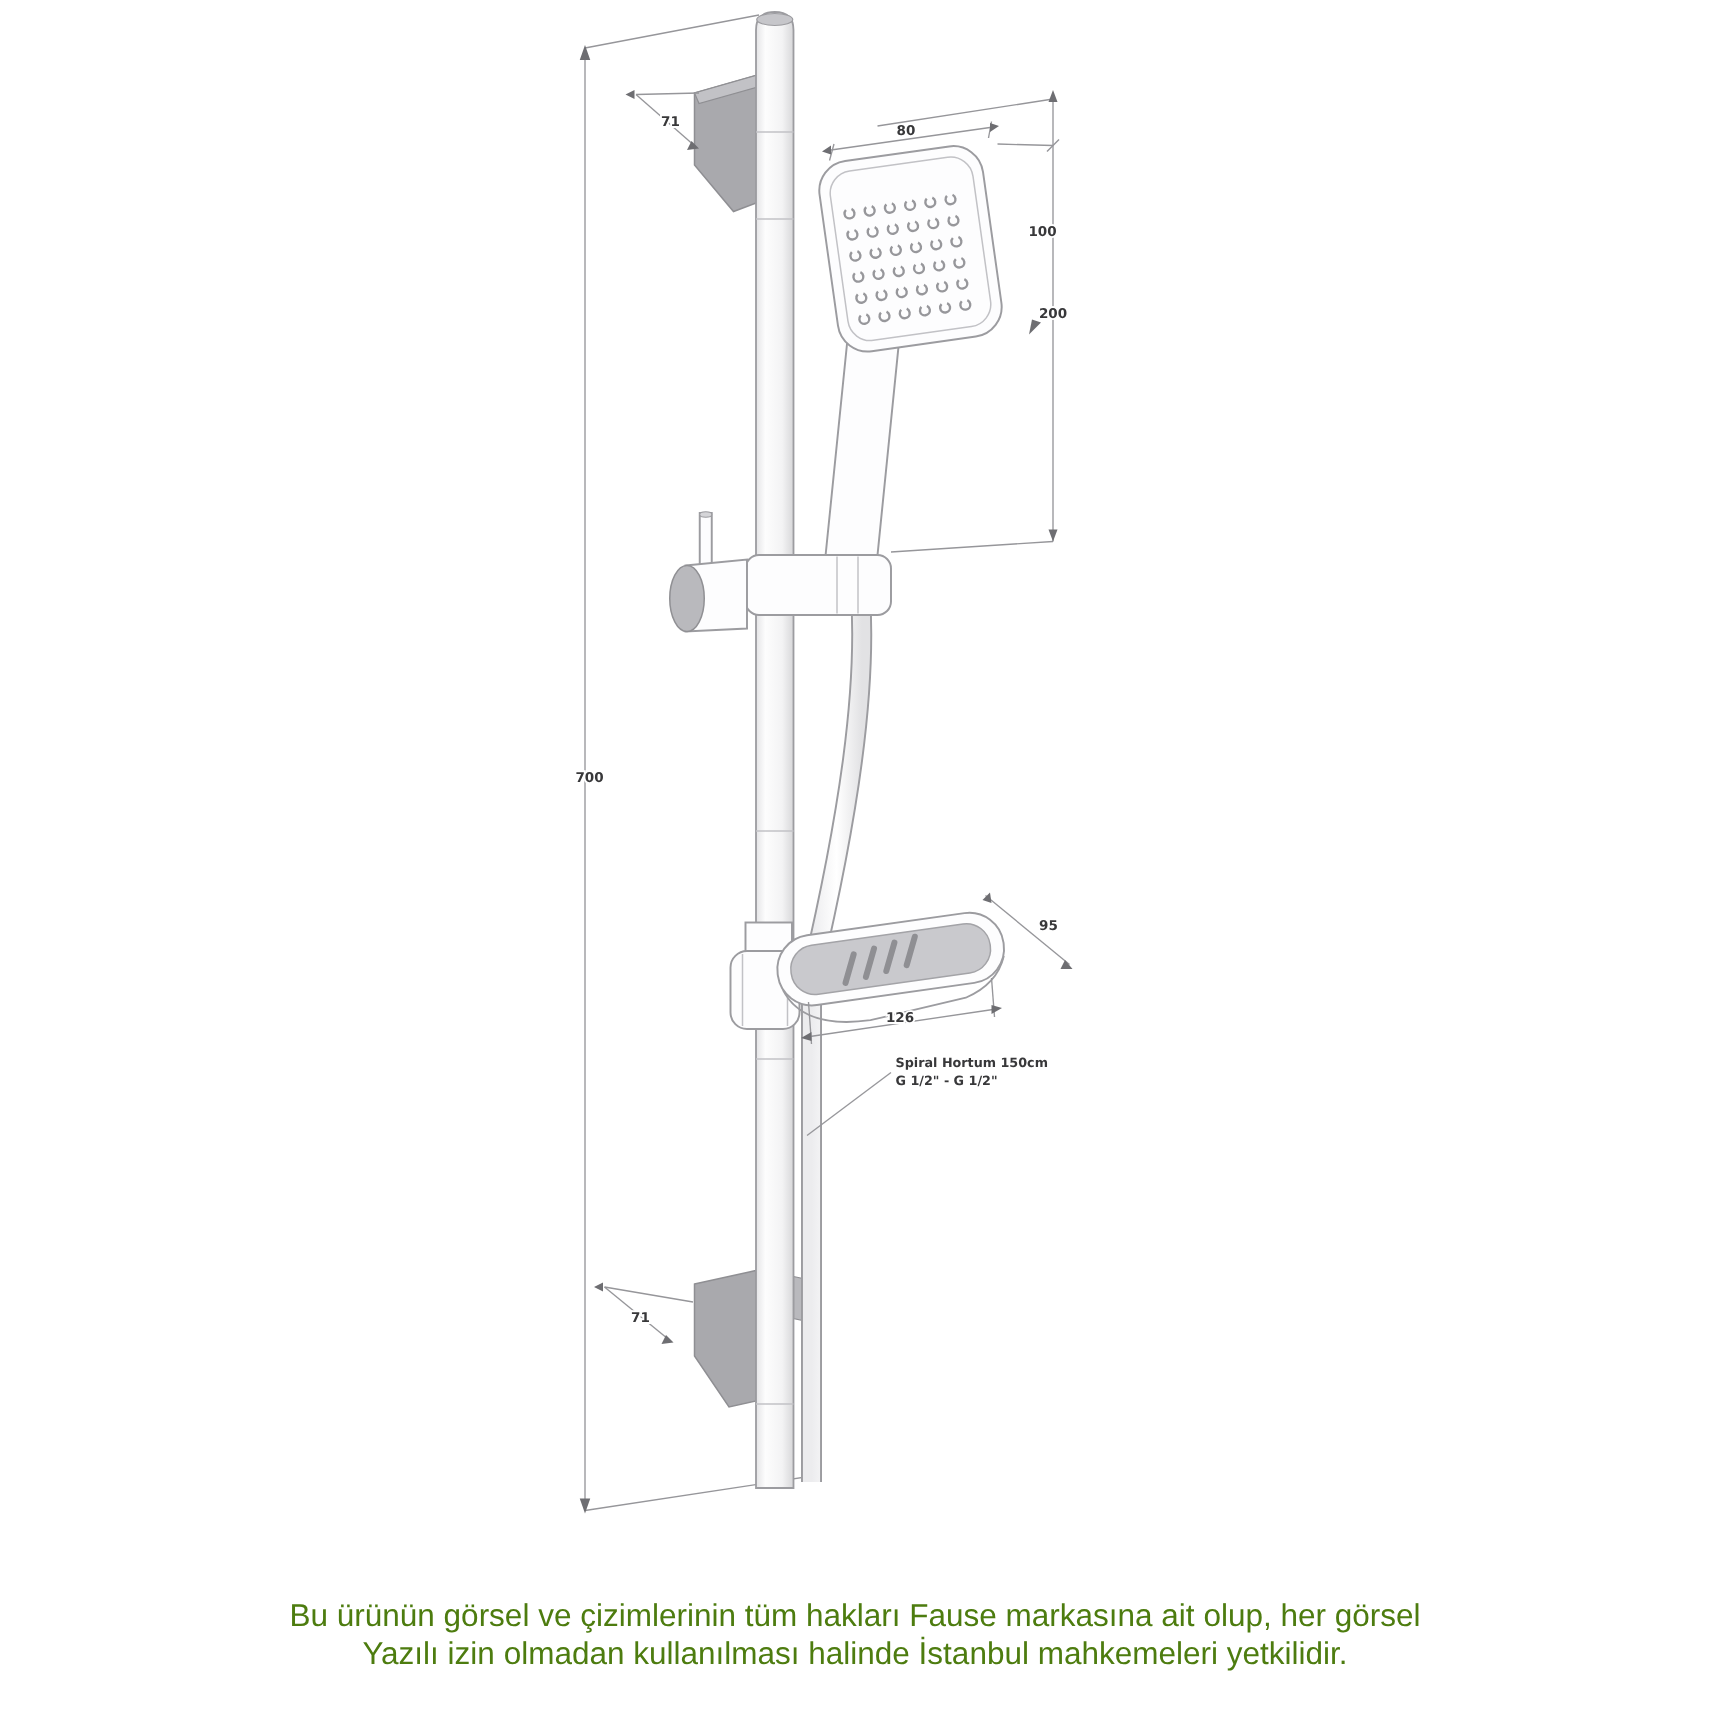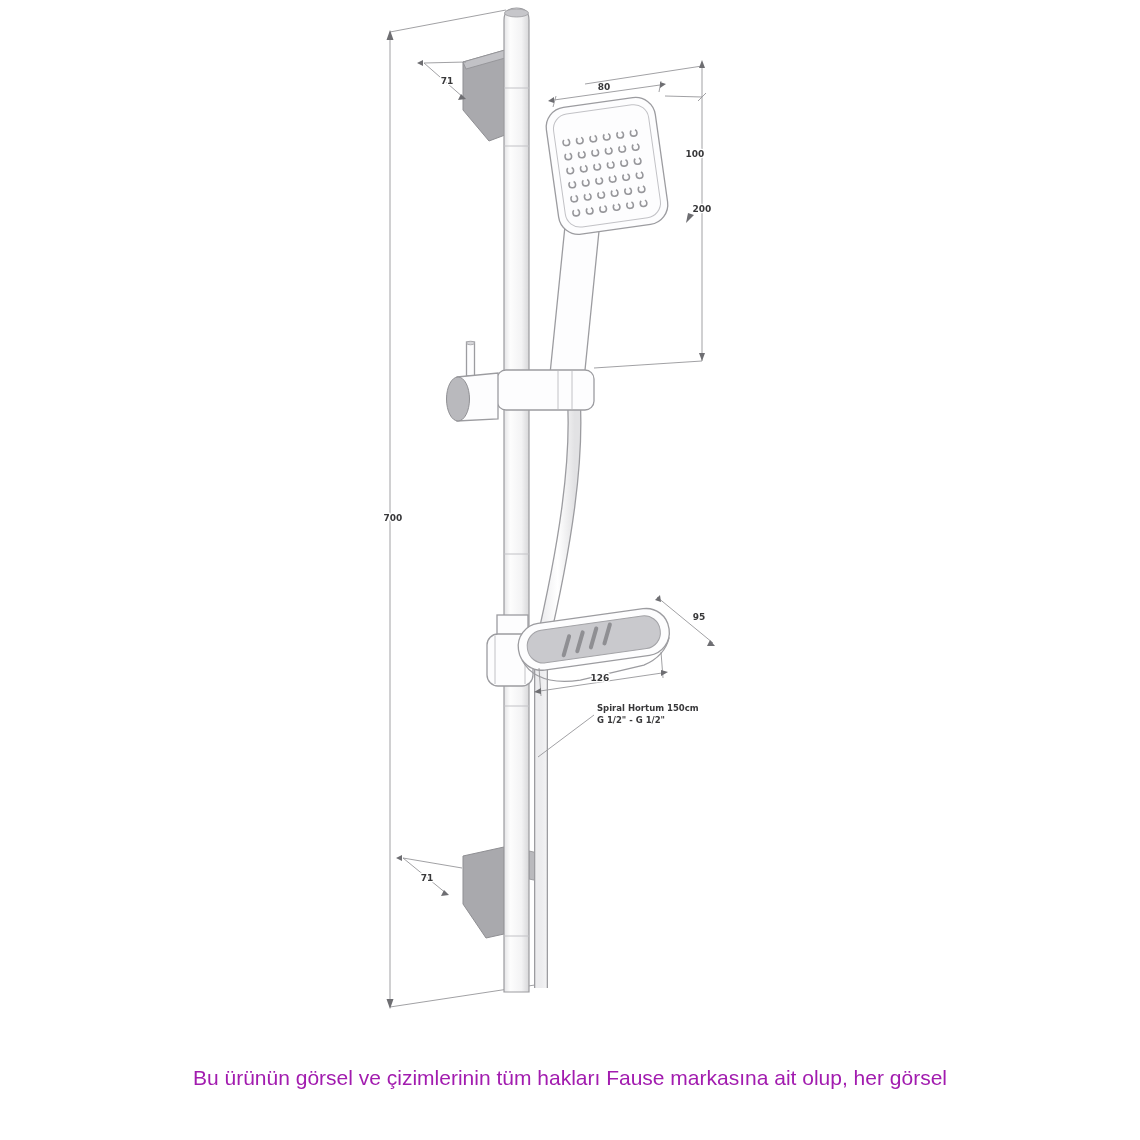--- a/index.html
+++ b/index.html
@@ -8,21 +8,21 @@
   .outline{fill:#fdfdfe;stroke:#9c9ca0;stroke-width:1.3;}
   .thin{stroke:#c2c2c6;stroke-width:1;fill:none;}
   .dim{stroke:#96969a;stroke-width:0.9;fill:none;}
   .dimlabel{font-family:"DejaVu Sans",sans-serif;font-size:9px;font-weight:bold;fill:#38383a;
             paint-order:stroke;stroke:#ffffff;stroke-width:2.5px;text-anchor:middle;}
   .notelabel{font-family:"DejaVu Sans",sans-serif;font-size:8.5px;font-weight:bold;fill:#38383a;
              paint-order:stroke;stroke:#ffffff;stroke-width:2px;text-anchor:start;}
   .arrow{fill:#6e6e72;stroke:none;}
   .grayfill{fill:#a9a9ad;stroke:#8f8f93;stroke-width:1;}
   .footer{position:absolute;left:0;right:0;top:1066px;text-align:center;
-          font-family:"Liberation Sans",sans-serif;font-size:21px;line-height:1.17;color:#a21caf;}
+          font-family:"Liberation Sans",sans-serif;font-size:21px;line-height:1.17;color:#4d7c0f;}
   .footer span{display:block;}
 </style>
 </head>
 <body>
 
 <div class="page">
 <svg width="1140" height="1140" viewBox="0 0 1140 1140">
   <defs>
     <linearGradient id="railGrad" x1="0" y1="0" x2="1" y2="0">
       <stop offset="0" stop-color="#e4e4e6"></stop>
@@ -200,14 +200,15 @@
 
   <g>
     <line class="dim" x1="594" y1="715" x2="538" y2="757"></line>
     <text class="notelabel" x="597" y="711">Spiral Hortum 150cm</text>
     <text class="notelabel" x="597" y="723">G 1/2" - G 1/2"</text>
   </g>
 </svg>
 
 <div class="footer">
   <span>Bu ürünün görsel ve çizimlerinin tüm hakları Fause markasına ait olup, her görsel</span>
+  <span>Yazılı izin olmadan kullanılması halinde İstanbul mahkemeleri yetkilidir.</span>
 </div>
 </div>
 
 </body></html>

